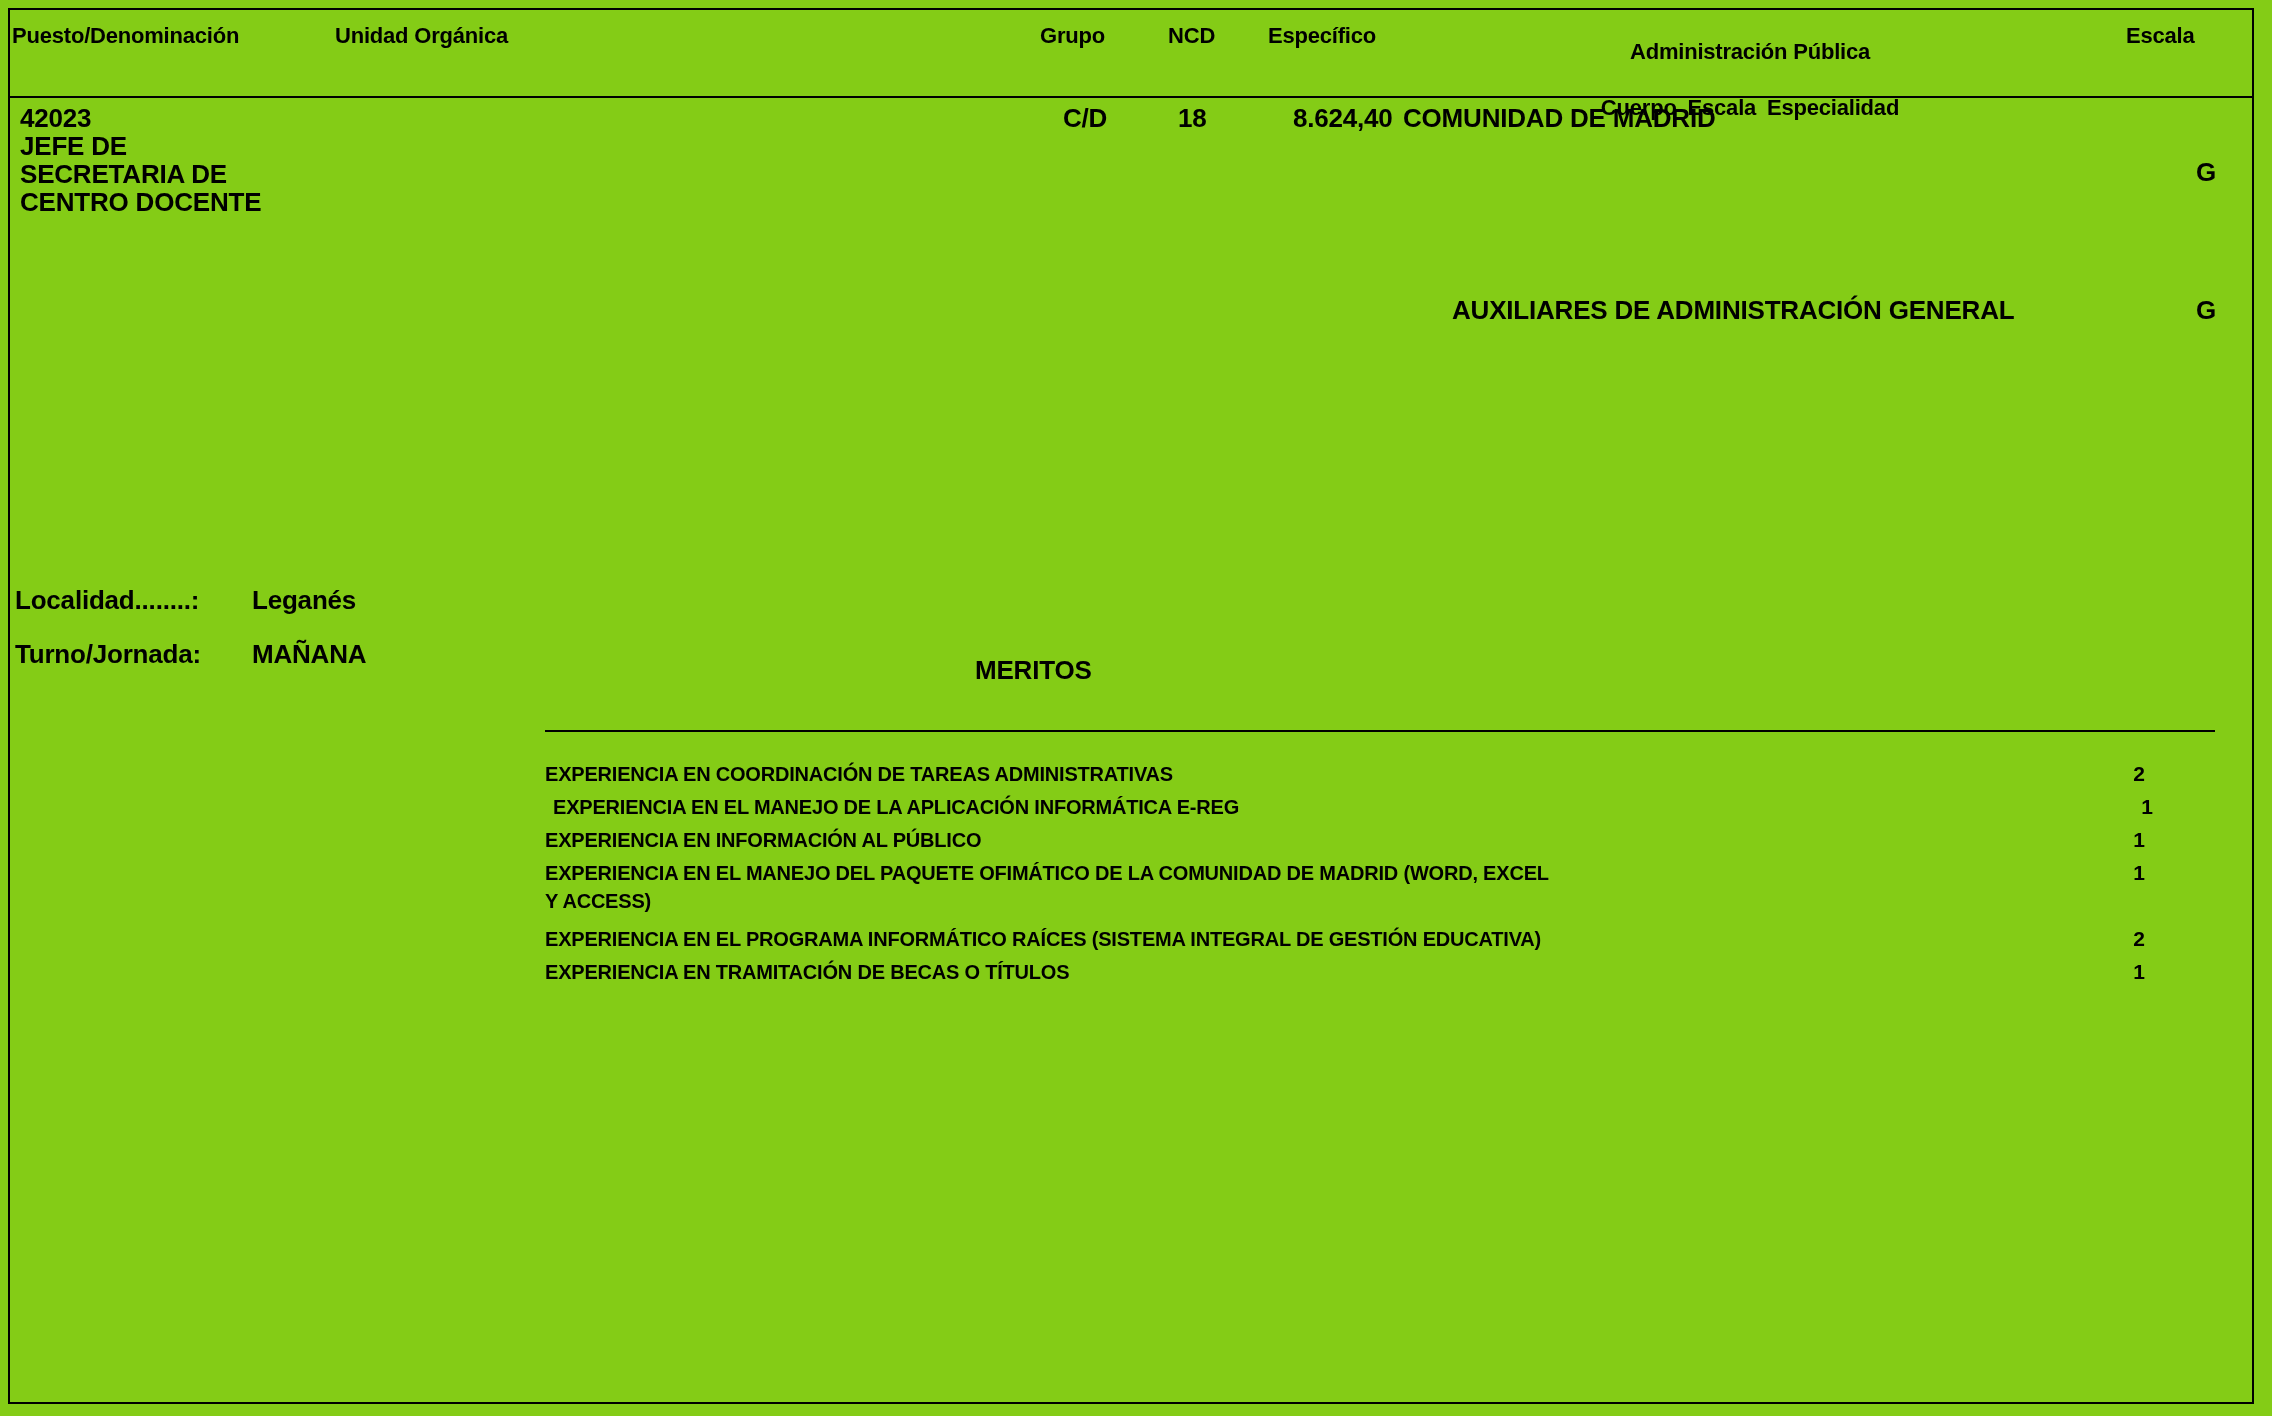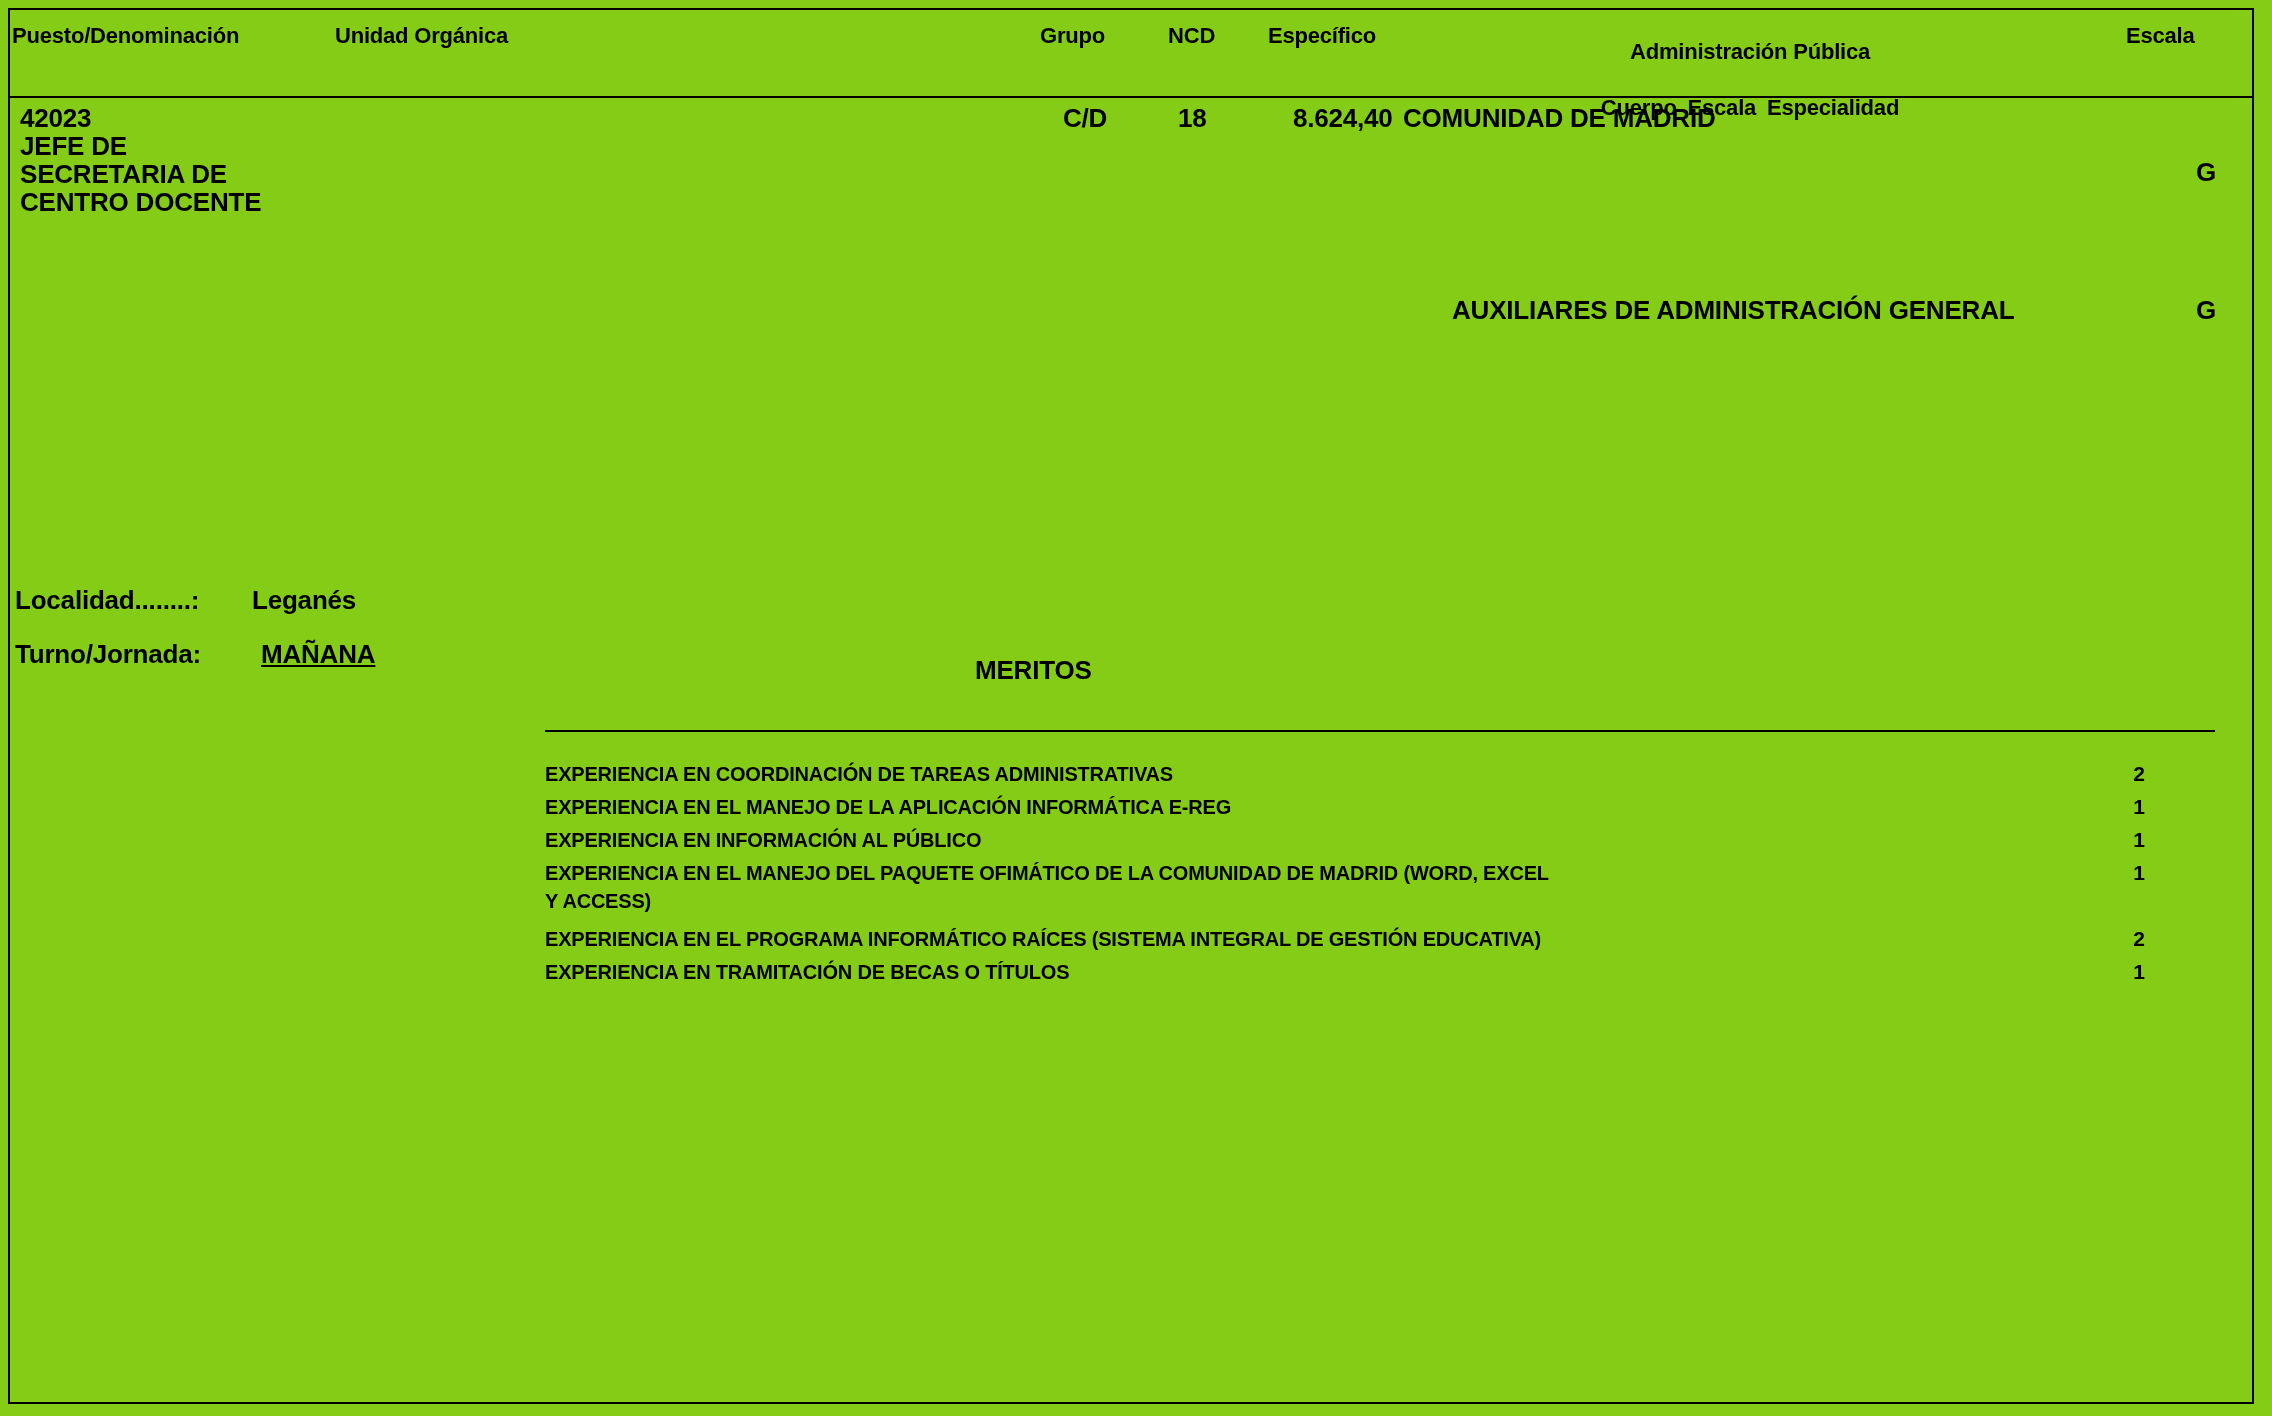--- a/index.html
+++ b/index.html
@@ -62,30 +62,30 @@
   <div class="t" style="left:1403px; top:104px;">COMUNIDAD DE MADRID</div>
 
   <div class="t" style="left:2196px; top:158px;">G</div>
 
   <div class="t" style="left:1452px; top:296px; width:620px;">AUXILIARES DE ADMINISTRACIÓN GENERAL</div>
   <div class="t" style="left:2196px; top:296px;">G</div>
 
   <div class="t" style="left:15px;  top:586px;">Localidad........:</div>
   <div class="t" style="left:252px; top:586px;">Leganés</div>
   <div class="t" style="left:15px;  top:640px;">Turno/Jornada:</div>
-  <div class="t" style="left:261px; top:640px;text-decoration:underline;">MAÑANA</div>
+  <div class="t" style="left:252px; top:640px;">MAÑANA</div>
 
   <div class="t" style="left:975px; top:656px;">MERITOS</div>
   <div class="hline" style="left:545px; top:730px; width:1670px;"></div>
 
   <div class="mrow" style="top:760px;">
     <div class="mtext">EXPERIENCIA EN COORDINACIÓN DE TAREAS ADMINISTRATIVAS</div>
     <div class="mpts">2</div>
   </div>
-  <div class="mrow" style="top:793px;">
+  <div class="mrow" style="top:793px;margin-left:8px;">
     <div class="mtext">EXPERIENCIA EN EL MANEJO DE LA APLICACIÓN INFORMÁTICA E-REG</div>
     <div class="mpts">1</div>
   </div>
   <div class="mrow" style="top:826px;">
     <div class="mtext">EXPERIENCIA EN INFORMACIÓN AL PÚBLICO</div>
     <div class="mpts">1</div>
   </div>
   <div class="mrow" style="top:859px;">
     <div class="mtext">EXPERIENCIA EN EL MANEJO DEL PAQUETE OFIMÁTICO DE LA COMUNIDAD DE MADRID (WORD, EXCEL
 Y ACCESS)</div>

